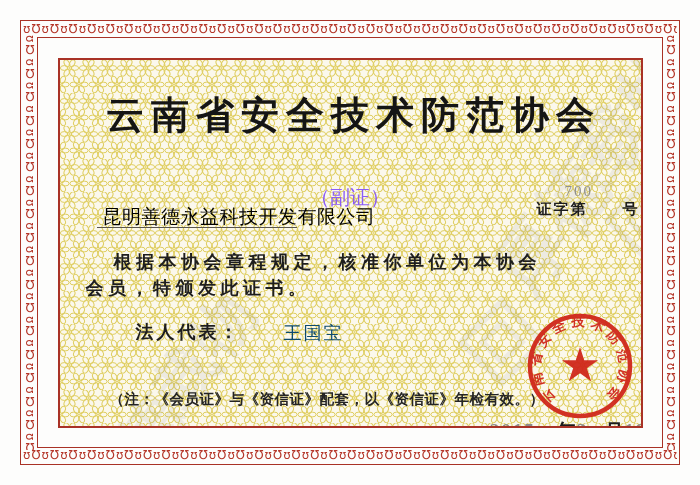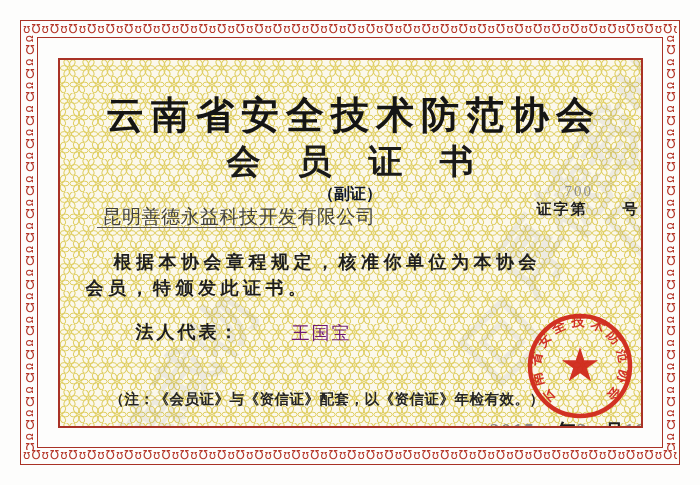--- a/index.html
+++ b/index.html
@@ -19,36 +19,36 @@
 
   .frame2 { position:absolute; inset:16px; border:1px solid #a93226; }
   .content { position:absolute; inset:19.5px; border:2.5px solid #a93226; background:#fbf8ec; overflow:hidden; }
   .flowers { position:absolute; left:0; top:0; width:100%; height:100%; }
 
   .abs { position:absolute; }
   .assoc-title { left:0; right:0; top:30px; text-align:center; font-size:38px; font-weight:bold;
                  color:#151515; letter-spacing:7px; padding-left:7px; white-space:nowrap; }
   .cert-title  { left:0; right:0; top:79px; text-align:center; font-size:34px; font-weight:bold;
                  color:#1a1a1a; letter-spacing:37px; padding-left:37px; white-space:nowrap; }
-  .copy-label  { left:0; right:0; top:124px; text-align:center; font-size:16px; font-weight:bold; color:#0f172a; }
+  .copy-label  { left:0; right:0; top:124px; text-align:center; font-size:20px; font-weight:normal; color:#8b5cf6; }
 
   .certno-value  { left:505px; top:123px; font-size:15px; color:#8f8f8f; letter-spacing:2px; }
   .certno-line   { left:477px; top:140px; font-size:15px; font-weight:bold; color:#1d1d1d; letter-spacing:2px; white-space:nowrap; }
   .certno-gap    { display:inline-block; width:35px; }
 
-  .company { left:43px; top:144px; font-size:19px; color:#404040; letter-spacing:0.5px; white-space:nowrap; }
+  .company { left:43px; top:144px; font-size:19px; color:#000000; letter-spacing:0.5px; white-space:nowrap; }
   .company-underline { left:37px; top:167px; width:200px; height:0; border-bottom:1.5px solid #5a554d; }
 
   .body-text { left:26px; top:189px; width:560px; font-size:18px; font-weight:bold; color:#1e1e1e;
                letter-spacing:4.5px; line-height:26px; }
   .body-line1 { padding-left:28px; white-space:nowrap; }
   .body-line2 { white-space:nowrap; }
 
   .legal-label { left:76px; top:260px; font-size:18px; font-weight:bold; color:#1d1d1d; letter-spacing:3px; }
-  .legal-name  { left:232px; top:261px; font-size:18px; color:#701a75; letter-spacing:2px; }
+  .legal-name  { left:224px; top:261px; font-size:18px; color:#0c4a6e; letter-spacing:2px; }
 
   .note { left:24px; top:330px; font-size:14.5px; font-weight:bold; color:#242424; letter-spacing:0.5px; white-space:nowrap;margin-left:26px; }
 
   .seal { left:460px; top:244px; width:120px; height:124px; opacity:0.93; }
   .seal text { font-size:13.5px; font-weight:bold; letter-spacing:4.8px; fill:#cf2418;
                font-family:"Liberation Serif","DejaVu Serif",serif; }
 
   .date-line { left:430px; top:358px; display:flex; align-items:baseline; font-size:20px;
                font-weight:bold; white-space:nowrap; }
   .d-num  { color:#8c8c8c; letter-spacing:1.5px; }
@@ -103,21 +103,20 @@
         <div class="abs wm wm1">厚德载物</div>
         <div class="abs wm wm2">厚德载物</div>
         <div class="wm-logo wm-logo1">
             <div></div>
           </div>
         <div class="wm-logo wm-logo2">
             <div></div>
           </div>
 
         <div class="abs assoc-title">云南省安全技术防范协会</div>
-        <div class="abs cert-title">会员证书</div>
         <div class="abs copy-label">（副证）</div>
 
         <div class="abs certno-value">700</div>
         <div class="abs certno-line">
           <span>证字第</span><span class="certno-gap"></span><span>号</span>
         </div>
 
         <div class="abs company">昆明善德永益科技开发有限公司</div>
         <div class="abs company-underline"></div>
 

